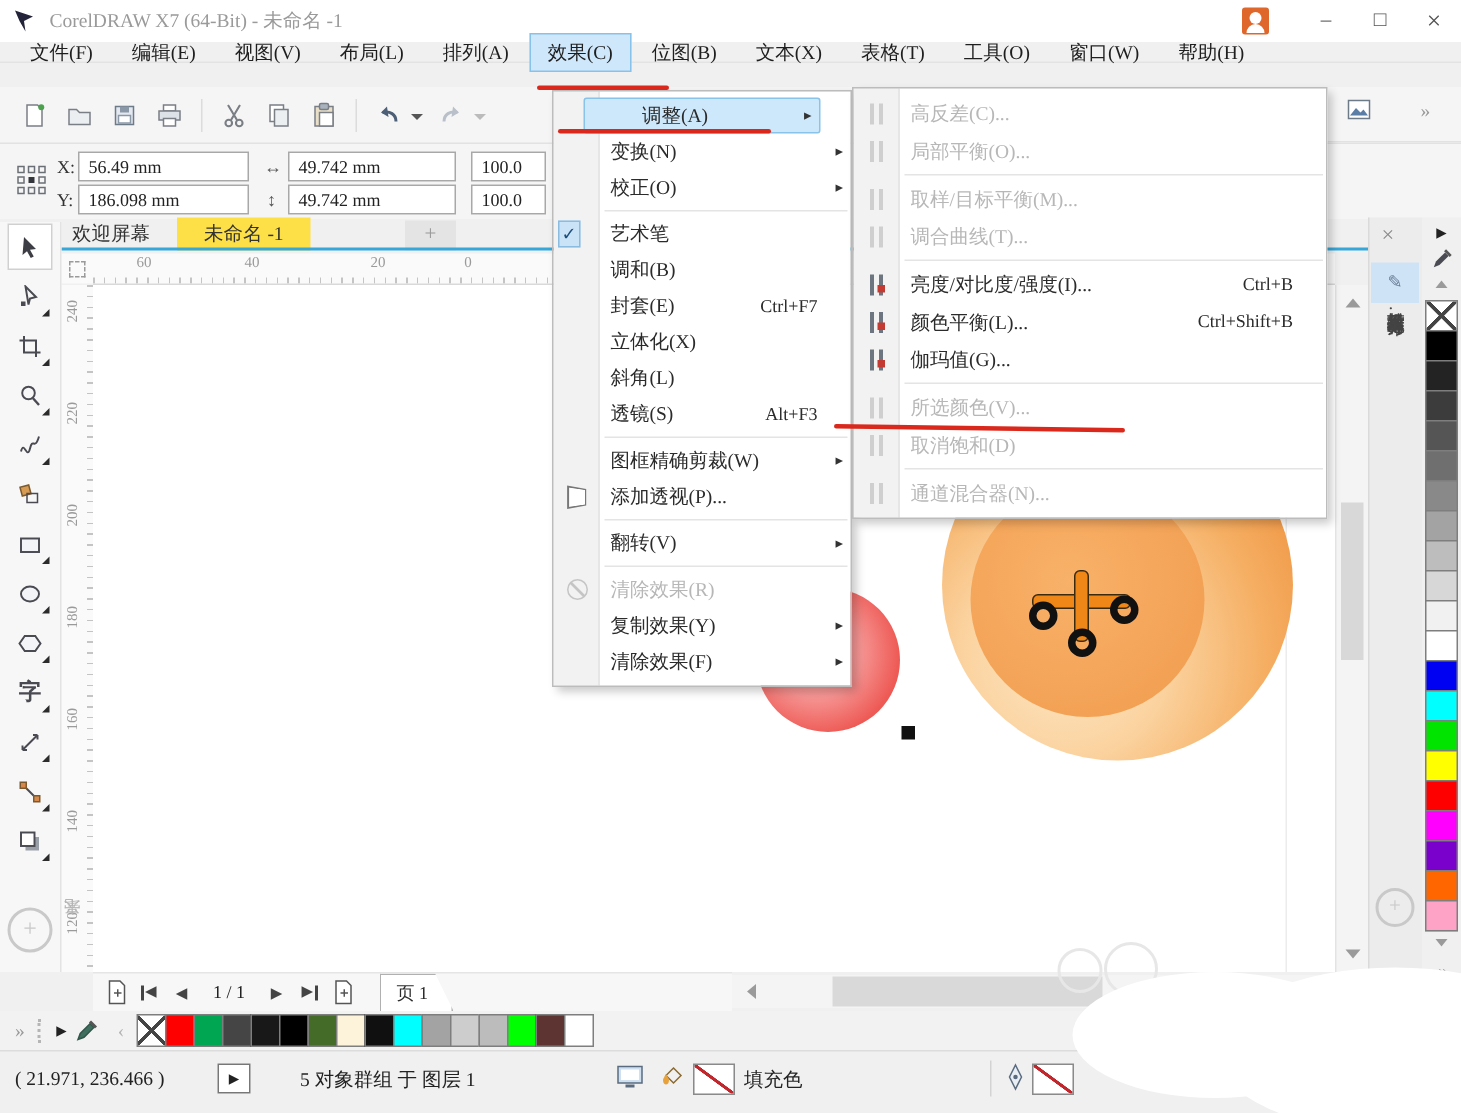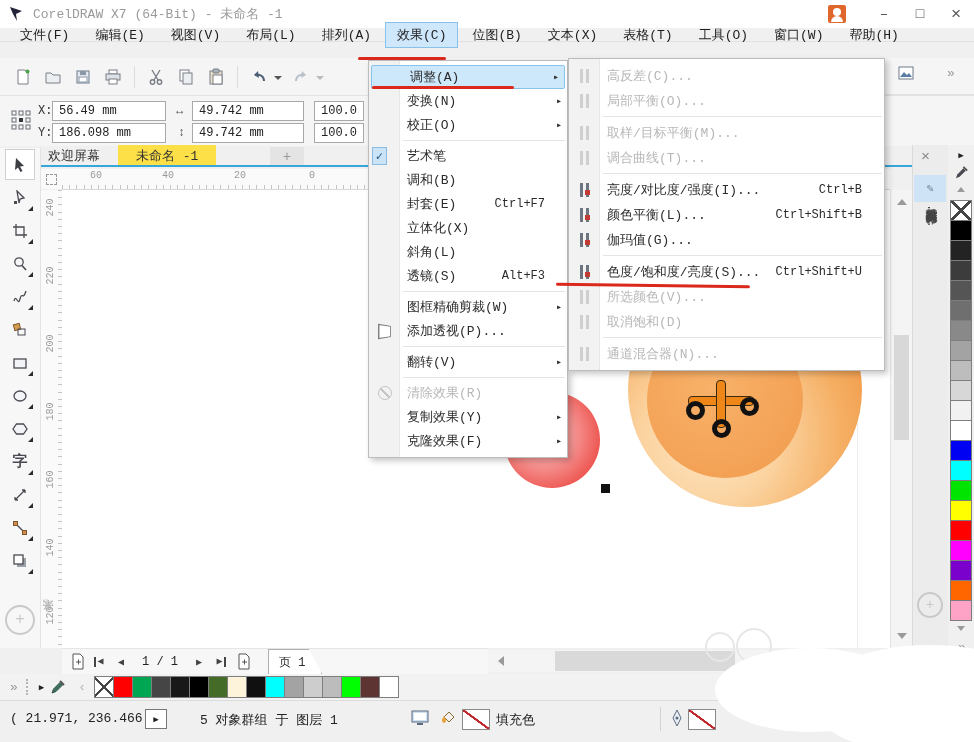--- a/index.html
+++ b/index.html
@@ -1,17 +1,17 @@
 <!DOCTYPE html>
 <html><head>
 <meta charset="utf-8">
 <style>
   html,body{margin:0;padding:0;}
   #app{position:relative;width:974px;height:742px;background:#f0f0f0;overflow:hidden;
-       font-family:Liberation Mono, monospace;font-size:13px;color:#2b2b2b;text-align:center;
+       font-family:Liberation Serif, serif;font-size:13px;color:#2b2b2b;text-align:center;
        -webkit-font-smoothing:antialiased;}
   .abs{position:absolute;}
   
   .titlebar{left:0;top:0;width:974px;height:28px;background:#ffffff;display:flex;align-items:center;}
   .app-logo{width:18px;height:18px;margin:0 8px 0 7px;}
   .title-text{color:#9a9a9a;font-size:13px;}
   .win-controls{margin-left:auto;display:flex;align-items:center;height:100%;}
   .avatar{width:18px;height:18px;background:#e0672b;border-radius:2px;margin-right:20px;position:relative;}
   .avatar::before{content:"";position:absolute;left:5px;top:3px;width:8px;height:8px;border-radius:50%;background:#fff;}
   .avatar::after{content:"";position:absolute;left:3px;top:11px;width:12px;height:6px;border-radius:6px 6px 0 0;background:#fff;}
@@ -119,21 +119,21 @@
   .pal-top{height:20px;display:flex;align-items:center;justify-content:center;color:#222;font-size:9px;width:100%;}
   .pal-swatches{margin-top:2px;display:flex;flex-direction:column;}
   .pal-swatches .swatch{width:22px;height:21px;margin:0 0 -1px 0;}
   .pal-nav{height:18px;display:flex;align-items:center;justify-content:center;width:100%;color:#9a9a9a;}
   
   .menu{position:absolute;background:linear-gradient(90deg,#f2f2f2 0,#f2f2f2 30px,#e6e6e6 30px,#e6e6e6 31px,#fff 31px);border:1px solid #bcbcbc;box-shadow:3px 3px 6px rgba(0,0,0,.22);z-index:30;padding:4px 0;box-sizing:border-box;}
   .menu-effects{left:368px;top:60px;width:200px;}
   .menu-adjust{left:568px;top:58px;width:317px;}
   .mi{display:flex;align-items:center;height:24px;padding:0 6px 0 38px;position:relative;font-size:13px;color:#2b2b2b;}
   .menu-adjust .mi{height:25px;}
-  .mi.hl{background:#cde7fb;border:1px solid #89c3ea;border-radius:2px;margin:0 2px;box-sizing:border-box;}
+  .mi.hl{background:#cde7fb;border:1px solid #89c3ea;border-radius:2px;margin:0 20px;box-sizing:border-box;}
   .mi.dis{color:#b7b7b7;}
   .mi.sep{height:7px;padding:0;}
   .mi.sep::after{content:"";position:absolute;left:34px;right:2px;top:3px;border-top:1px solid #e4e4e4;}
   .mi-gutter{position:absolute;left:3px;top:2px;width:26px;height:20px;display:flex;align-items:center;justify-content:center;}
   .menu-adjust .mi-gutter{top:3px;}
   .mi-check:not(:empty){width:16px;height:16px;background:#cbe3f7;border:1px solid #8abbe0;color:#1c4f7c;font-size:12px;display:flex;align-items:center;justify-content:center;}
   .mi-label{white-space:nowrap;}
   .mi-short{margin-left:auto;padding-right:16px;font-size:12px;color:#2b2b2b;}
   .mi.dis .mi-short{color:#b7b7b7;}
   .mi-arrow{position:absolute;right:5px;font-size:10px;color:#333;}
@@ -321,21 +321,21 @@
   <div class="abs tab-add" style="left:268px;top:147px;height:20px;">+</div>
   <div class="abs tabbar-line"></div>
 
   <div class="abs ruler-corner">
       <i></i>
     </div>
   <div class="abs hruler">
 
   <span style="left: 34px;">60</span>
       <span style="left: 106px;">40</span>
-      <span style="left: 178px;">20</span>
+      <span style="left: 190px;">20</span>
       <span style="left: 250px;">0</span>
     </div>
   <span class="abs hr-unit">毫米</span>
   <div class="abs vruler">
 
   <span style="top: 12px;">240</span>
       <span style="top: 80px;">220</span>
       <span style="top: 148px;">200</span>
       <span style="top: 216px;">180</span>
       <span style="top: 284px;">160</span>
@@ -772,21 +772,21 @@
         <span class="mi-label">复制效果(Y)</span>
         <span class="mi-short"></span>
         <span class="mi-arrow">▸</span>
       </div>
 
       <div class="mi item">
         <span class="mi-gutter">
           <span class="mi-check"></span>
           <span class="mi-ico"></span>
         </span>
-        <span class="mi-label">克隆效果(F)</span>
+        <span class="mi-label">清除效果(F)</span>
         <span class="mi-short"></span>
         <span class="mi-arrow">▸</span>
       </div>
     </div>
 
   <div class="menu menu-adjust">
 
       <div class="mi item dis">
         <span class="mi-gutter">
           <span class="mi-check"></span>
@@ -871,29 +871,20 @@
         <span class="mi-arrow"></span>
       </div>
 
       <div class="mi sep">
         
         
         
         
       </div>
 
-      <div class="mi item">
-        <span class="mi-gutter">
-          <span class="mi-check"></span>
-          <span class="mi-ico adj on"></span>
-        </span>
-        <span class="mi-label">色度/饱和度/亮度(S)...</span>
-        <span class="mi-short">Ctrl+Shift+U</span>
-        <span class="mi-arrow"></span>
-      </div>
 
       <div class="mi item dis">
         <span class="mi-gutter">
           <span class="mi-check"></span>
           <span class="mi-ico adj"></span>
         </span>
         <span class="mi-label">所选颜色(V)...</span>
         <span class="mi-short"></span>
         <span class="mi-arrow"></span>
       </div>

